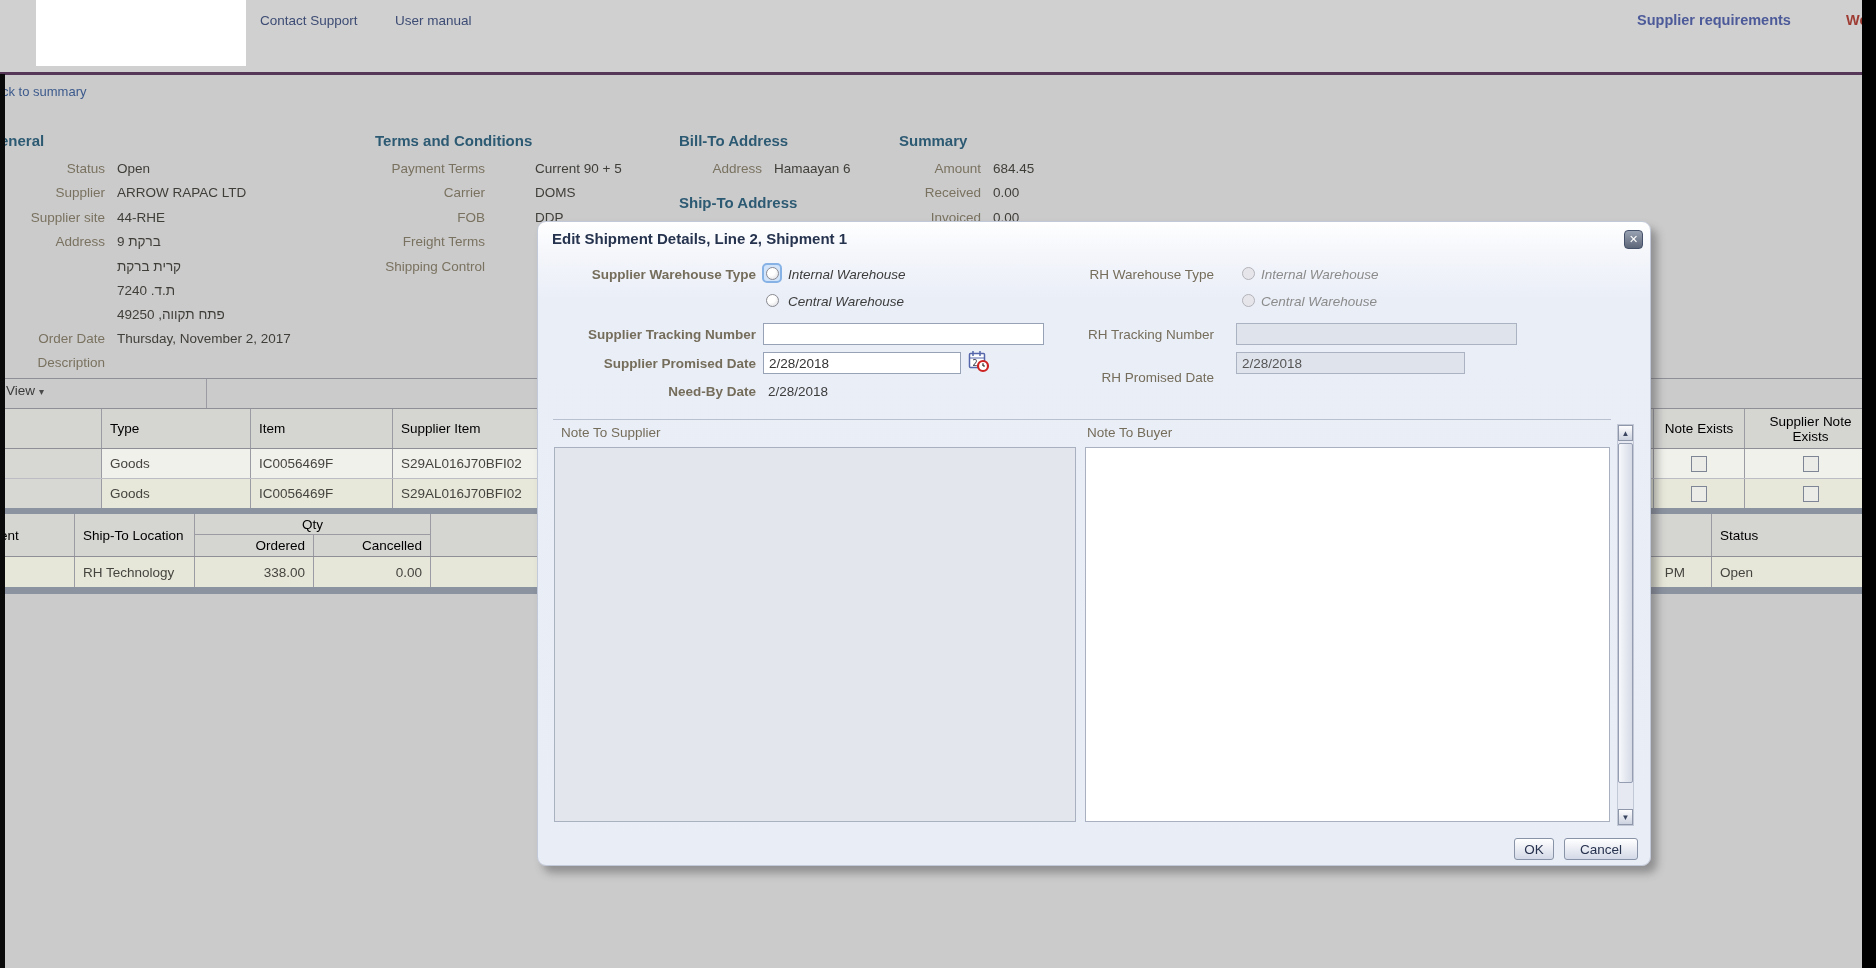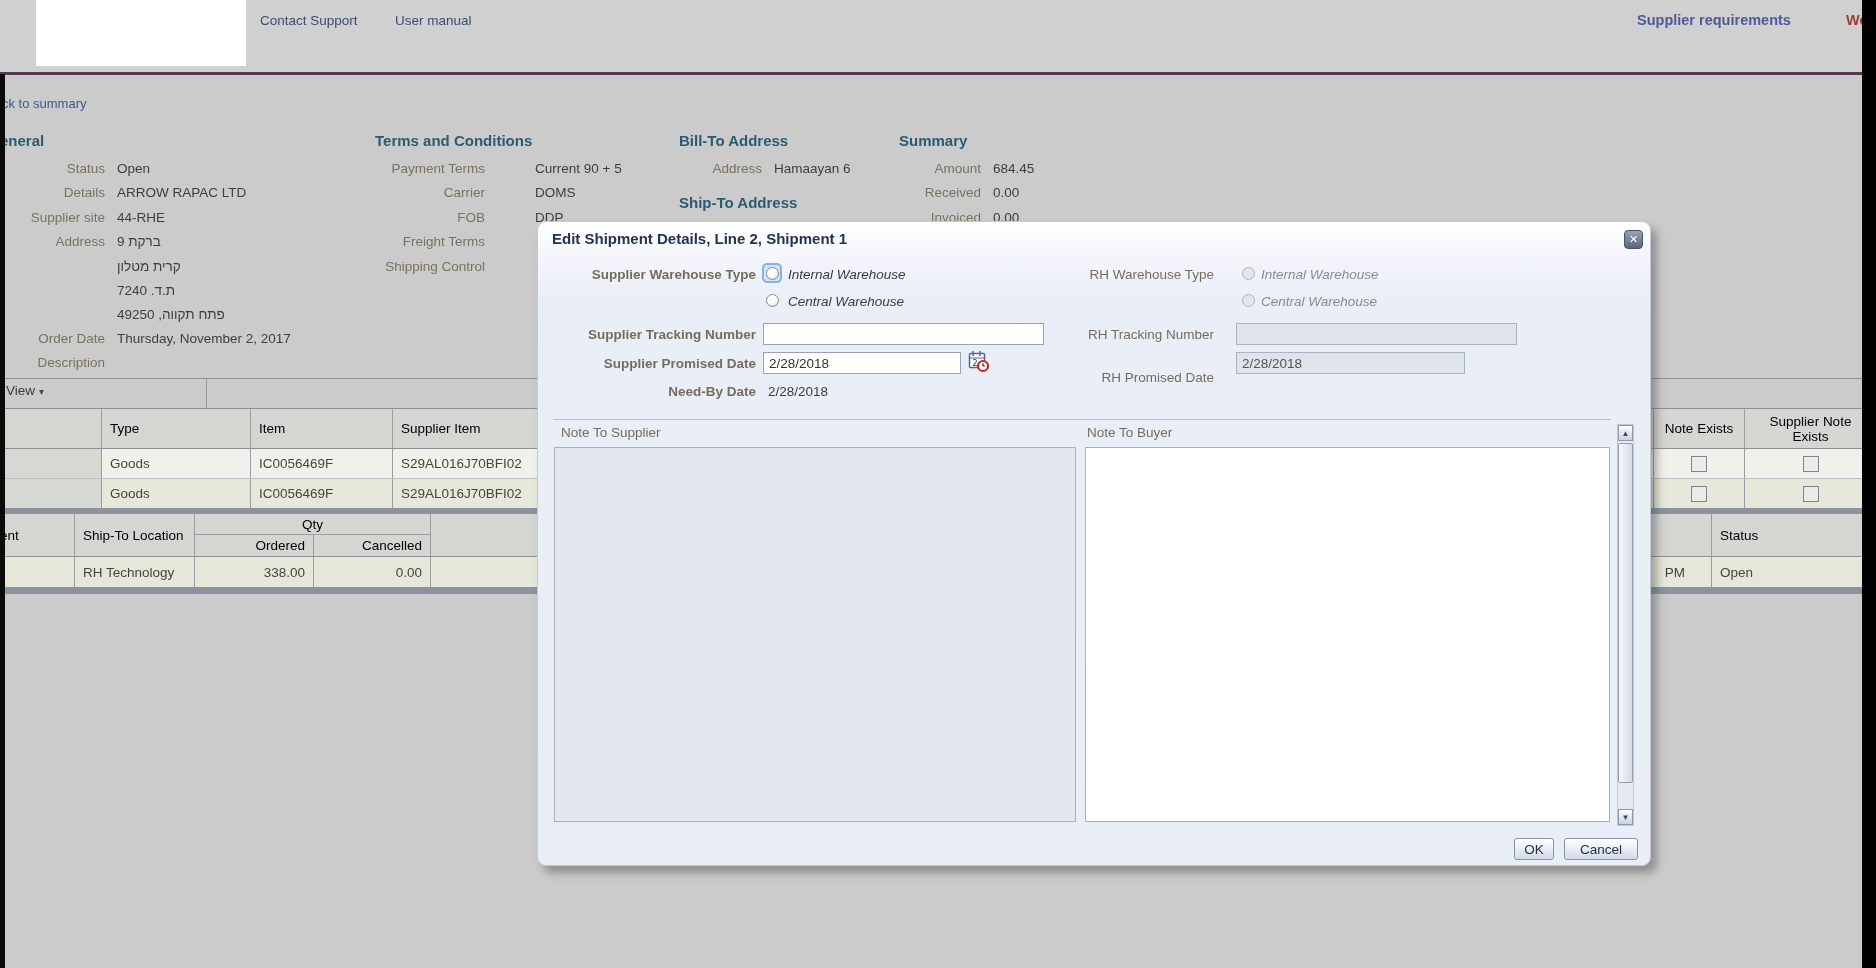--- a/index.html
+++ b/index.html
@@ -8,21 +8,21 @@
     background:#cbcbcb;font-family:"Liberation Sans","DejaVu Sans",sans-serif;}
 
   
   .topbar{position:absolute;left:0;top:0;width:1876px;height:72px;background:#d0d0d0;}
   .logo-box{position:absolute;left:36px;top:0;width:210px;height:66px;background:#ffffff;}
   .top-link{position:absolute;top:13px;font-size:13.5px;color:#3d4c74;text-decoration:none;cursor:pointer;white-space:nowrap;}
   .tr-link{position:absolute;top:12px;font-size:14.5px;font-weight:bold;color:#4c5a99;text-decoration:none;cursor:pointer;white-space:nowrap;}
   .tr-link.red{color:#9e3b32;}
   .purple-rule{position:absolute;left:0;top:72px;width:1876px;height:3px;background:#573757;}
 
-  .breadcrumb{position:absolute;left:2px;top:84px;font-size:13px;color:#3c5a8c;text-decoration:none;cursor:pointer;margin-top:12px;}
+  .breadcrumb{position:absolute;left:2px;top:84px;font-size:13px;color:#3c5a8c;text-decoration:none;cursor:pointer;}
   .page-title{position:absolute;left:952px;top:84px;font-size:27px;font-weight:bold;color:#7a4468;white-space:nowrap;}
 
   
   .info-hdr{position:absolute;font-size:15px;font-weight:bold;color:#2d5a73;white-space:nowrap;}
   .info-row{position:absolute;left:0;white-space:nowrap;font-size:13.5px;height:25px;line-height:18px;}
   .il{display:inline-block;text-align:right;color:#7a7260;vertical-align:top;}
   .iv{display:inline-block;color:#403e39;}
   .sec-g .il{width:105px;margin-right:12px;}
   .sec-t .il{width:485px;margin-right:50px;}
   .sec-b .il{width:762px;margin-right:12px;}
@@ -108,24 +108,24 @@
     <a class="tr-link" style="left:1637px">Supplier requirements</a>
     <a class="tr-link red" style="left:1846px">Wel</a>
   </div>
   <div class="purple-rule"></div>
 
   <a class="breadcrumb">ck to summary</a>
 
   <div class="info-hdr" style="left:0;top:132px">eneral</div>
   <div class="sec-g">
     <div class="info-row" style="top:160px"><span class="il">Status</span><span class="iv">Open</span></div>
-    <div class="info-row" style="top:184px"><span class="il">Details</span><span class="iv">ARROW RAPAC LTD</span></div>
+    <div class="info-row" style="top:184px"><span class="il">Supplier</span><span class="iv">ARROW RAPAC LTD</span></div>
     <div class="info-row" style="top:209px"><span class="il">Supplier site</span><span class="iv">44-RHE</span></div>
     <div class="info-row" style="top:233px"><span class="il">Address</span><span class="iv">9 ברקת</span></div>
-    <div class="info-row" style="top:258px"><span class="il"></span><span class="iv">קרית מטלון</span></div>
+    <div class="info-row" style="top:258px"><span class="il"></span><span class="iv">קרית ברקת</span></div>
     <div class="info-row" style="top:282px"><span class="il"></span><span class="iv">ת.ד. 7240</span></div>
     <div class="info-row" style="top:306px"><span class="il"></span><span class="iv">פתח תקווה, 49250</span></div>
     <div class="info-row" style="top:330px"><span class="il">Order Date</span><span class="iv">Thursday, November 2, 2017</span></div>
     <div class="info-row" style="top:354px"><span class="il">Description</span><span class="iv"></span></div>
   </div>
 
   <div class="info-hdr" style="left:375px;top:132px">Terms and Conditions</div>
   <div class="sec-t">
     <div class="info-row" style="top:160px"><span class="il">Payment Terms</span><span class="iv">Current 90 + 5</span></div>
     <div class="info-row" style="top:184px"><span class="il">Carrier</span><span class="iv">DOMS</span></div>

